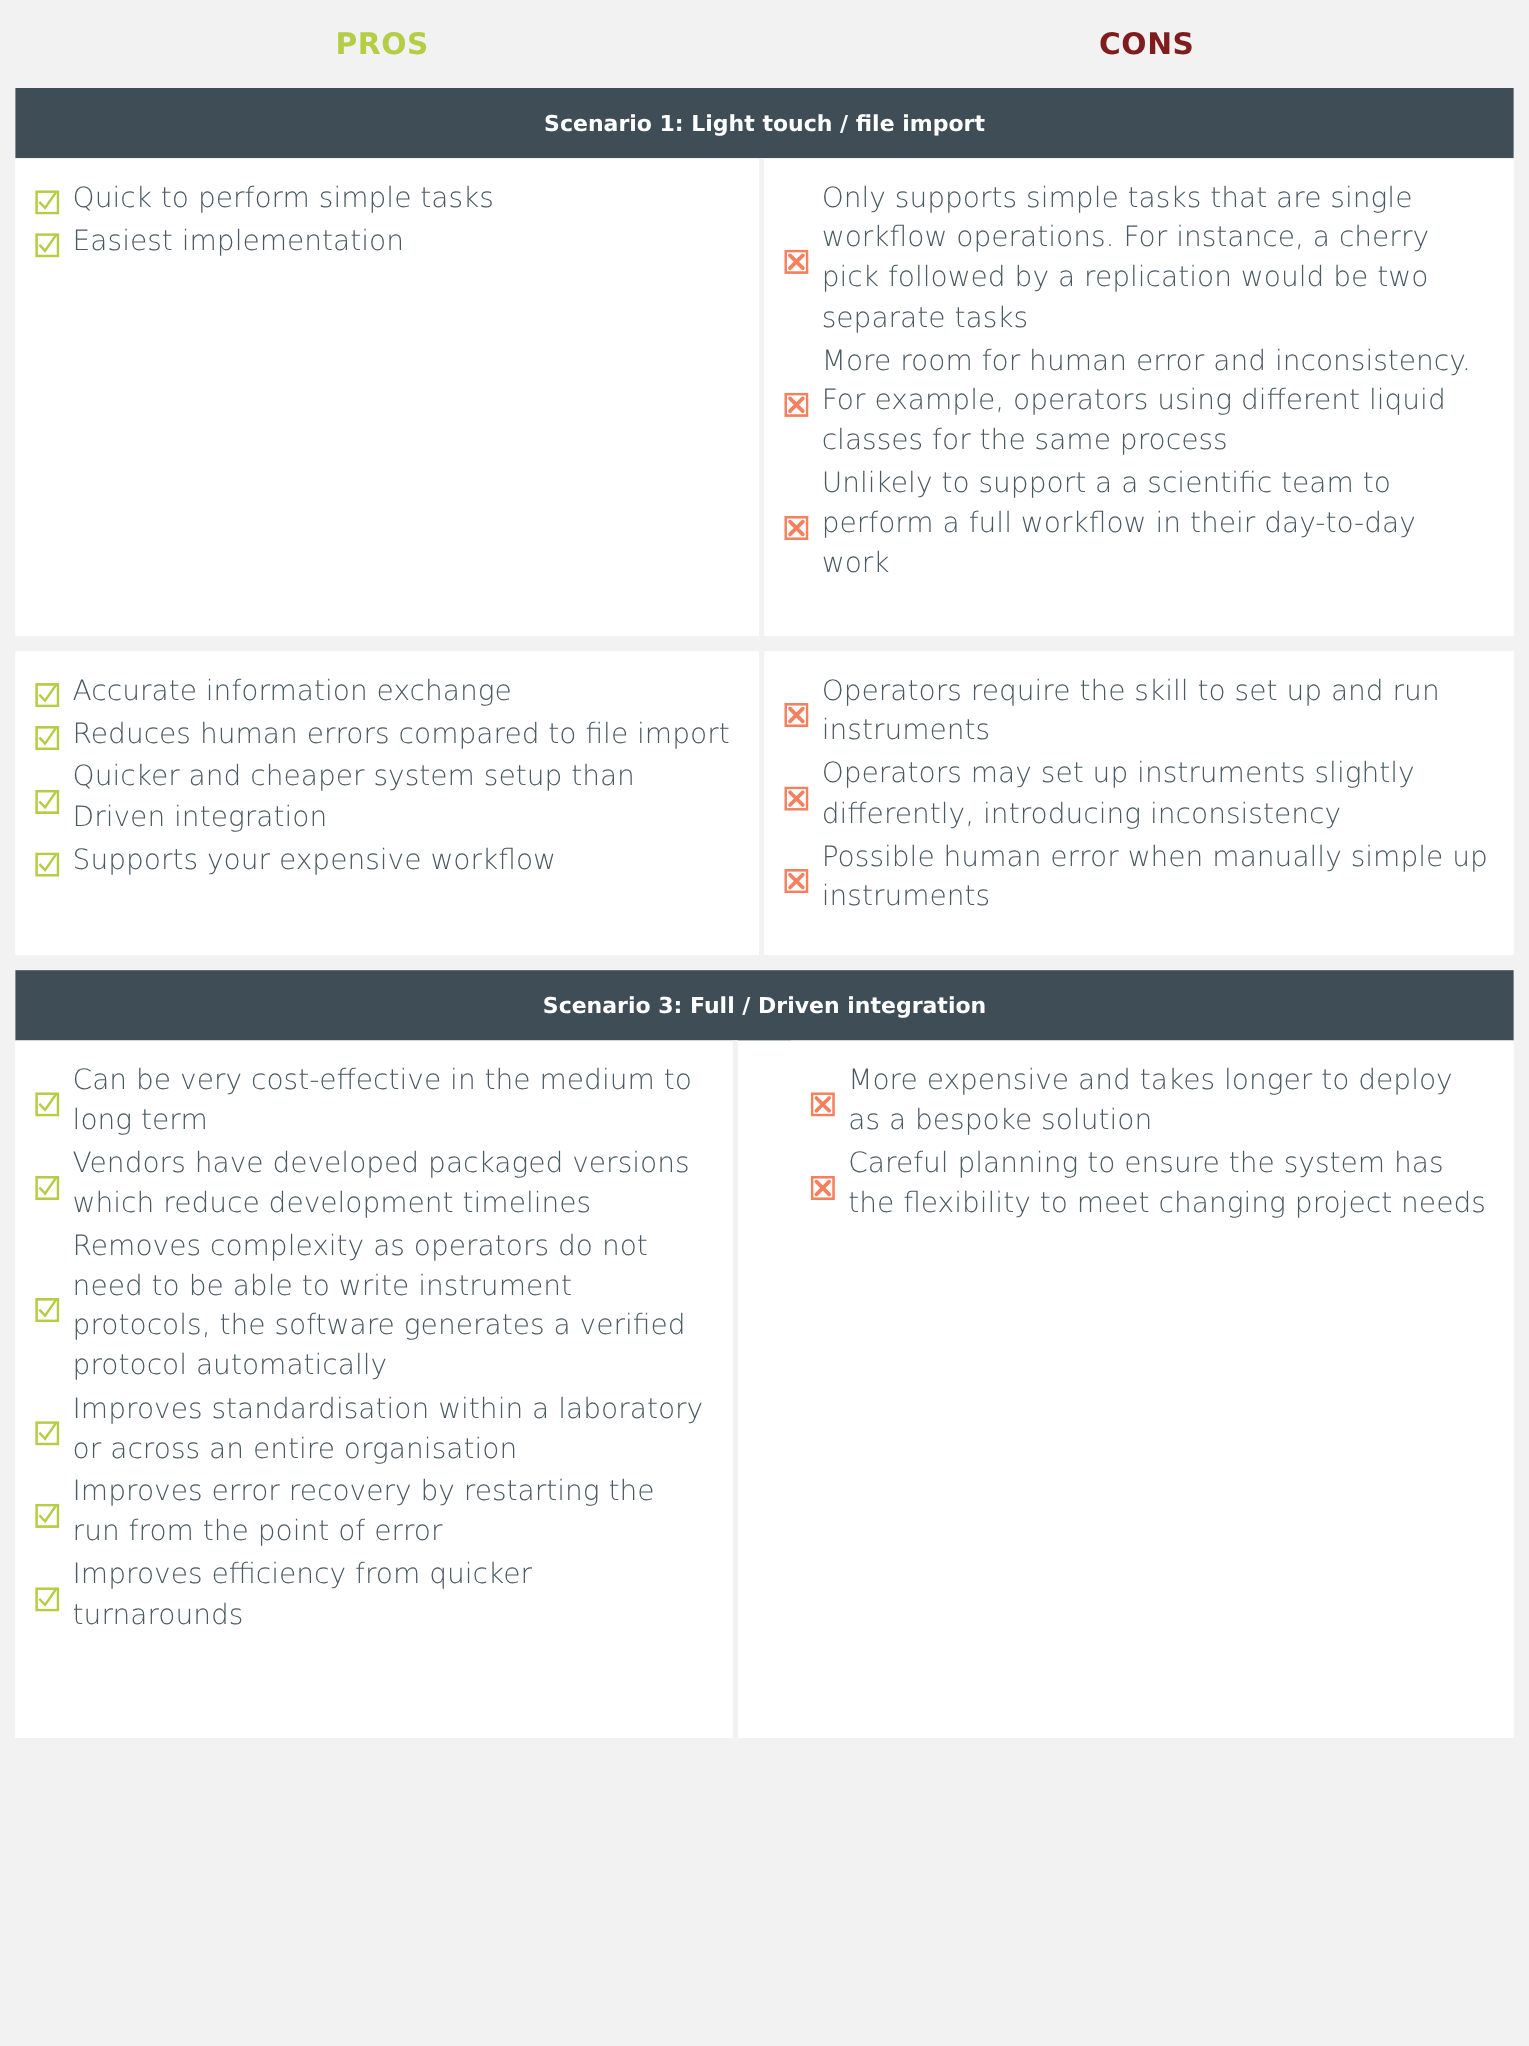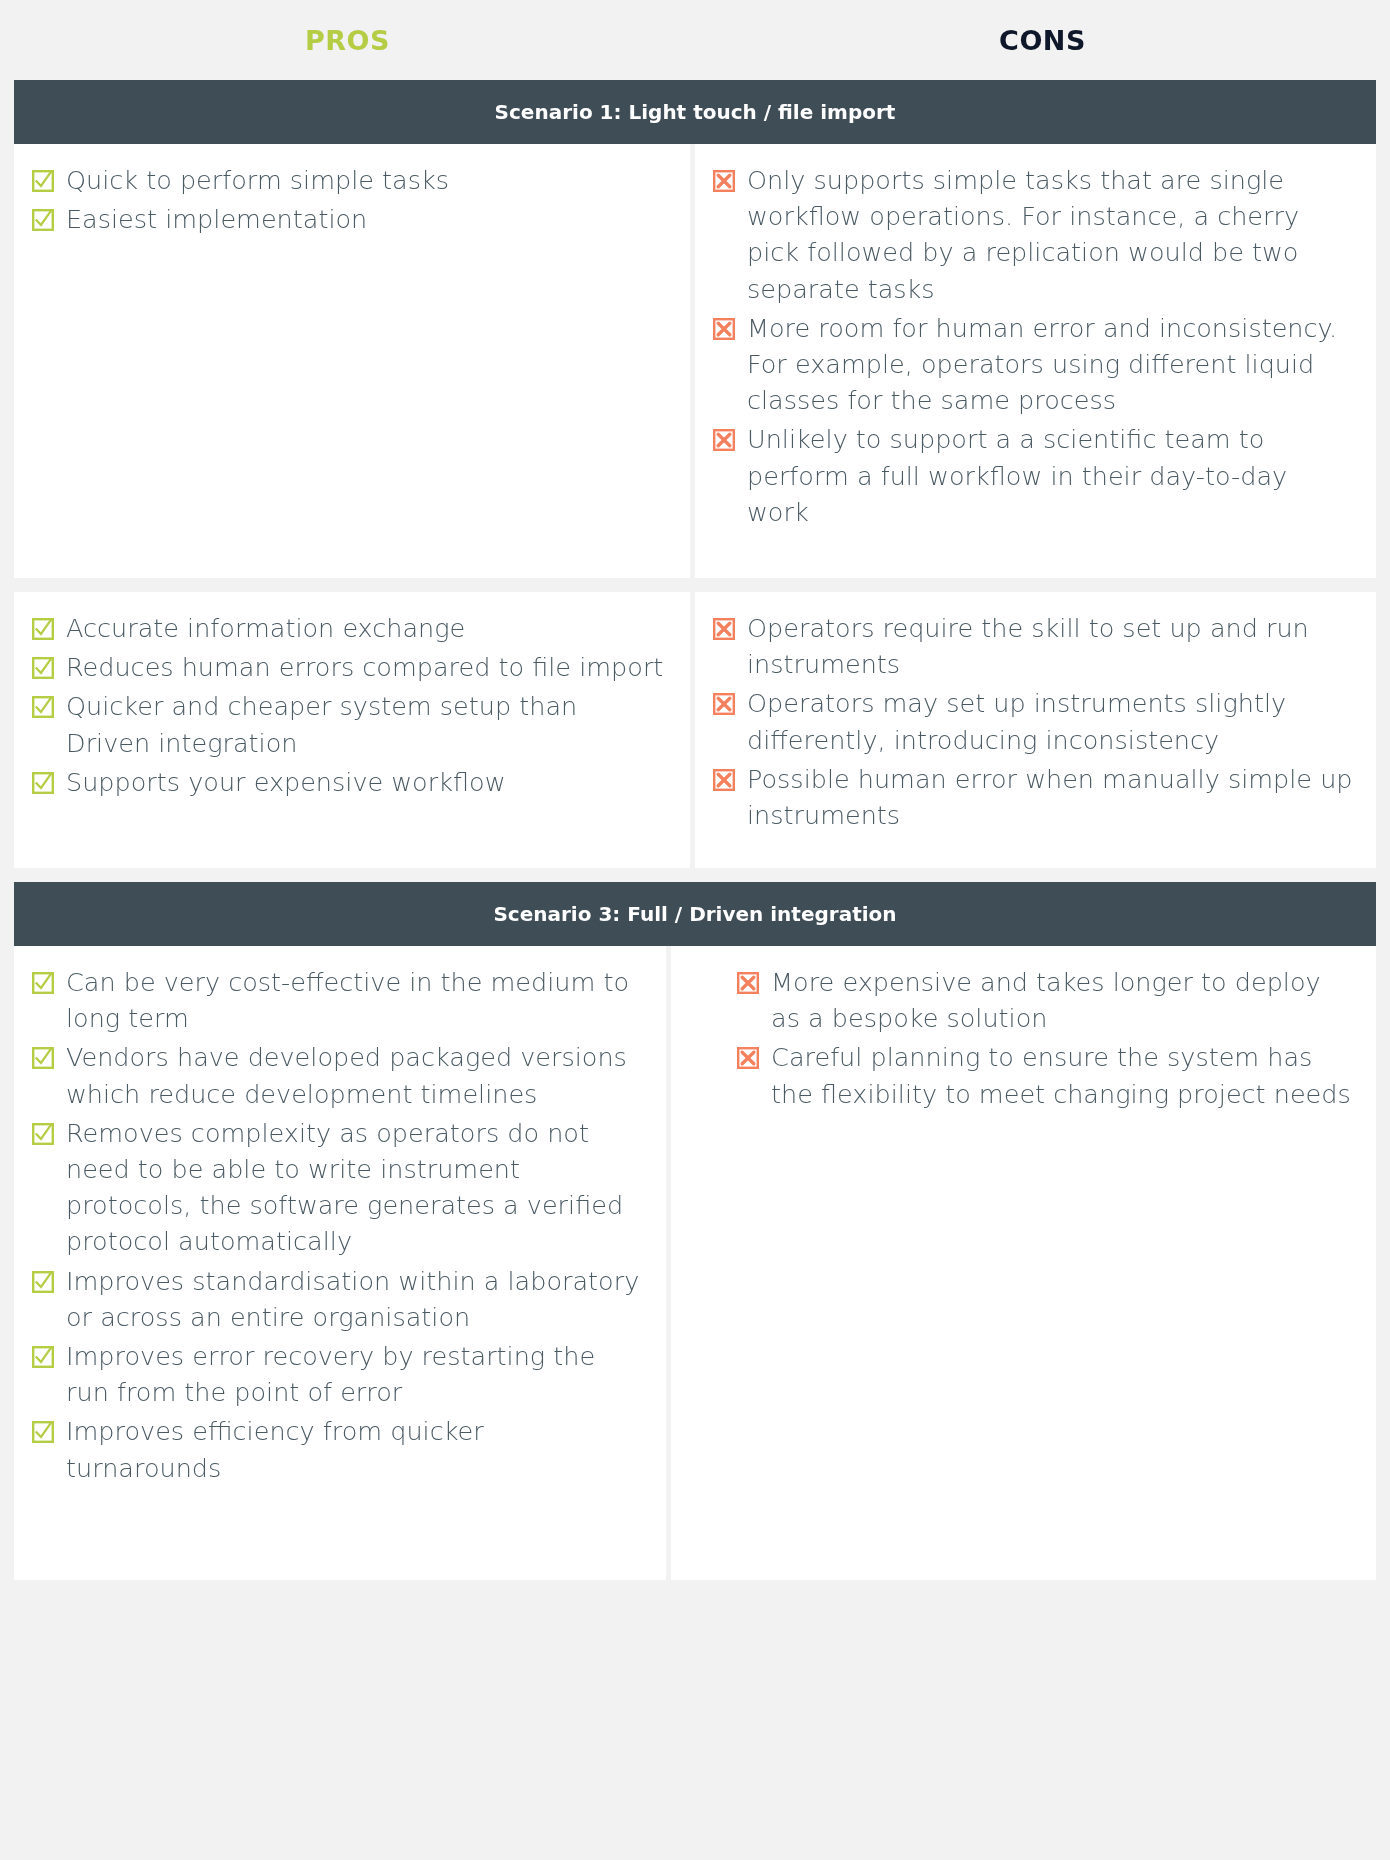--- a/index.html
+++ b/index.html
@@ -30,21 +30,21 @@
     background: #f2f2f2;
   }
   .col-head {
     flex: 1 1 50%;
     text-align: center;
     font-size: 27px;
     font-weight: bold;
     letter-spacing: 0.5px;
   }
   .col-head.pros { color: #b5cc45; }
-  .col-head.cons { color: #0f172a; }
+  .col-head.cons { color: #7f1d1d; }
 
   
   .scenario-bar {
     background: #3f4d56;
     color: #ffffff;
     text-align: center;
     font-size: 20px;
     font-weight: bold;
     height: 64px;
     line-height: 64px;
@@ -63,21 +63,21 @@
   .panel {
     width: 50%;
     box-sizing: border-box;
     background: #ffffff;
     padding: 18px 22px 20px 18px;
   }
   .panel.pros { border-right: 5px solid #f2f2f2; }
 
   .item {
     display: flex;
-    align-items: flex-start;
+    align-items: center;
     margin-bottom: 3px;
   }
   .marker {
     flex: 0 0 auto;
     width: 22px;
     height: 22px;
     margin-top: 8px;
     margin-right: 12px;
     box-sizing: border-box;
     position: relative;

